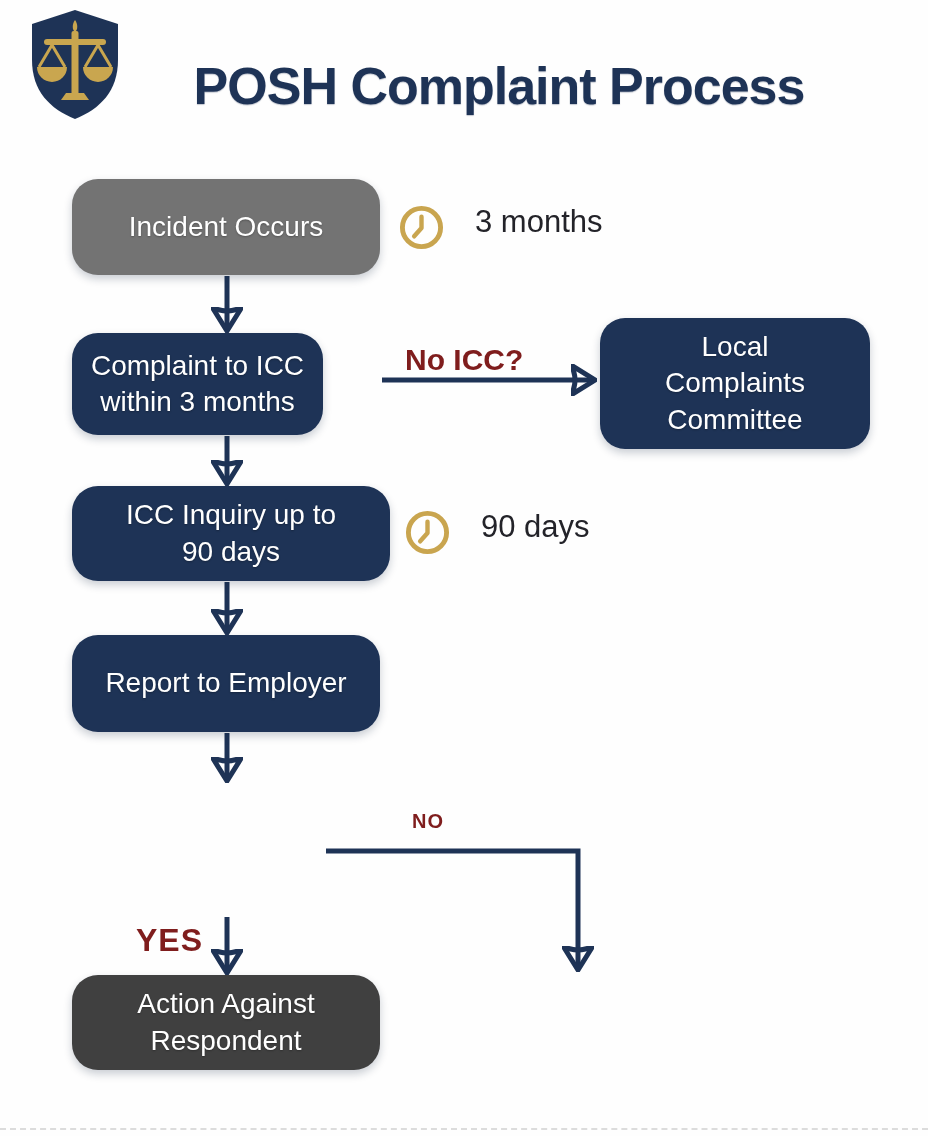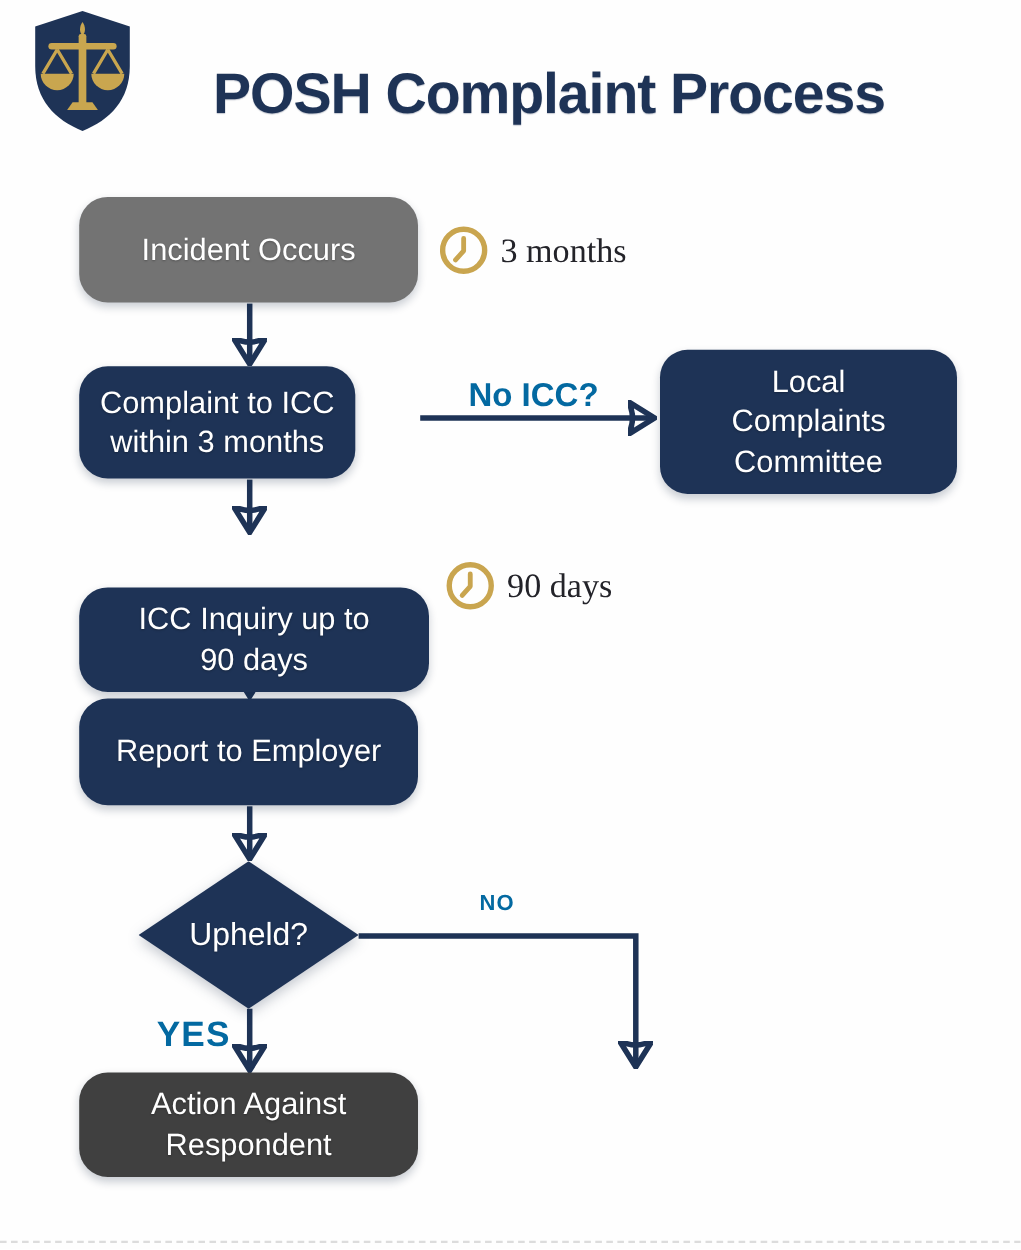--- a/index.html
+++ b/index.html
@@ -21,40 +21,40 @@
     text-align:center;line-height:1.3;white-space:pre-line;
     box-shadow:0 4px 8px rgba(15,30,60,.22);
     text-shadow:0 1px 2px rgba(0,0,0,.28);
   }
   .navy{background:#1E3356;}
   .red{background:#737373;}
   .green{background:#404040;}
   .n-incident {left:72px;  top:179px; width:308px; height:96px;}
   .n-complaint{left:72px;  top:333px; width:251px; height:102px;}
   .n-lcc      {left:600px; top:318px; width:270px; height:131px;border-radius:25px;}
-  .n-inquiry  {left:72px;  top:486px; width:318px; height:95px;margin-top:48px;}
+  .n-inquiry  {left:72px;  top:486px; width:318px; height:95px;}
   .n-report   {left:72px;  top:635px; width:308px; height:97px;}
   .n-action   {left:72px;  top:975px; width:308px; height:95px;}
   .n-appeal   {left:429px; top:973px; width:294px; height:94px;}
   
   .diamond-wrap{position:absolute;left:126px;top:783px;width:200px;height:134px;}
   .diamond-wrap svg{position:absolute;inset:0;filter:drop-shadow(0 4px 6px rgba(15,30,60,.25));}
   .diamond-label{
     position:absolute;inset:0;display:flex;align-items:center;justify-content:center;
     color:#fff;font-size:29px;font-weight:500;text-shadow:0 1px 2px rgba(0,0,0,.28);
   }
   
-  .timer{position:absolute;display:flex;align-items:center;gap:10px;font-family:Liberation Serif, serif;}
+  .timer{position:absolute;display:flex;align-items:flex-start;gap:30px;}
   .timer .txt{font-size:31px;font-weight:500;color:#232329;}
   .t1{left:398px;top:204px;}
   .t2{left:404px;top:509px;}
   .clock{width:47px;height:47px;}
   
   .gold-label{
-    position:absolute;color:#0369a1;font-weight:700;text-align:center;
+    position:absolute;color:#7f1d1d;font-weight:700;text-align:left;
   }
   .l-noicc{left:405px;top:343px;width:160px;font-size:30px;}
   .l-no   {left:412px;top:810px;width:80px; font-size:20px;letter-spacing:1px;}
   .l-yes  {left:136px;top:922px;width:80px; font-size:32px;letter-spacing:1px;}
   
   .arrows{position:absolute;inset:0;pointer-events:none;}
   .arrows path{stroke:#1E3356;stroke-width:5;fill:none;}
   
   .bottom-line{
     position:absolute;left:0;right:0;top:1128px;height:0;
@@ -108,26 +108,20 @@
 
   <div class="node navy n-lcc">Local
 Complaints
 Committee</div>
 
   <div class="node navy n-inquiry">ICC Inquiry up to
 90 days</div>
 
   <div class="node navy n-report">Report to Employer</div>
 
-  <div class="diamond-wrap">
-    <svg viewBox="0 0 200 134" width="200" height="134">
-      <polygon points="100,0 200,67 100,134 0,67" fill="#1E3356"></polygon>
-    </svg>
-    <div class="diamond-label">Upheld?</div>
-  </div>
 
   <div class="node green n-action">Action Against
 Respondent</div>
 
 
   <div class="timer t1">
     <svg class="clock" viewBox="0 0 48 48">
       <circle cx="24" cy="24" r="19.5" fill="none" stroke="#C9A54F" stroke-width="5"></circle>
       <path d="M24 13 V24.5 L16.5 33" fill="none" stroke="#C9A54F" stroke-width="4.5" stroke-linecap="round" stroke-linejoin="round"></path>
     </svg>

